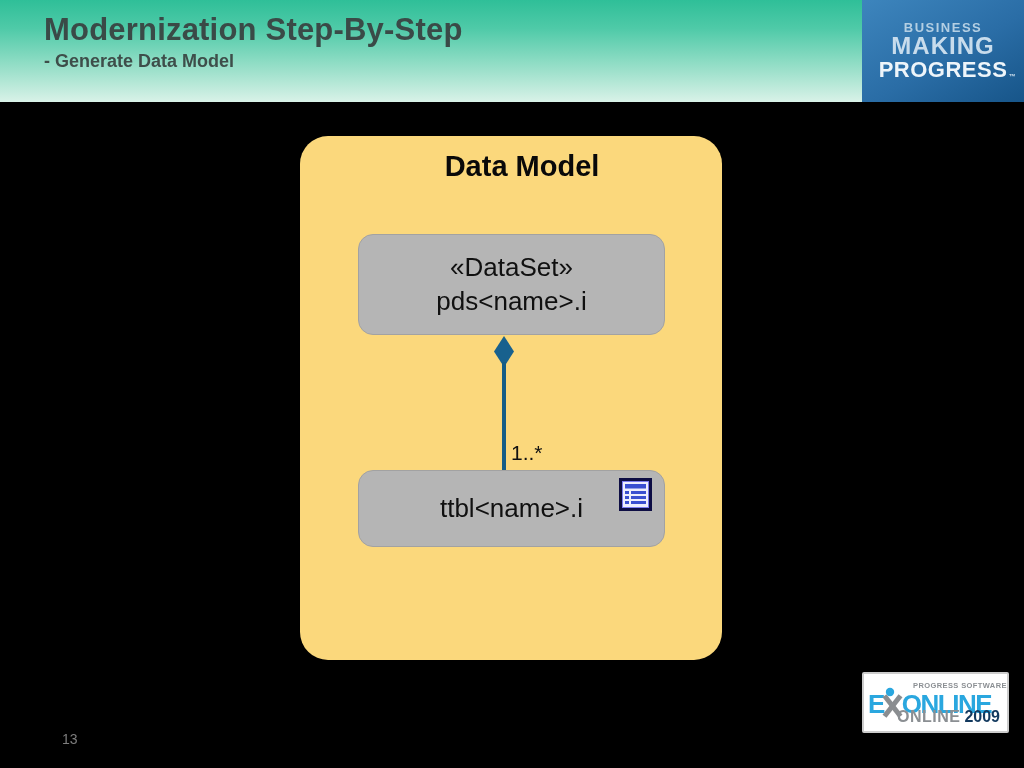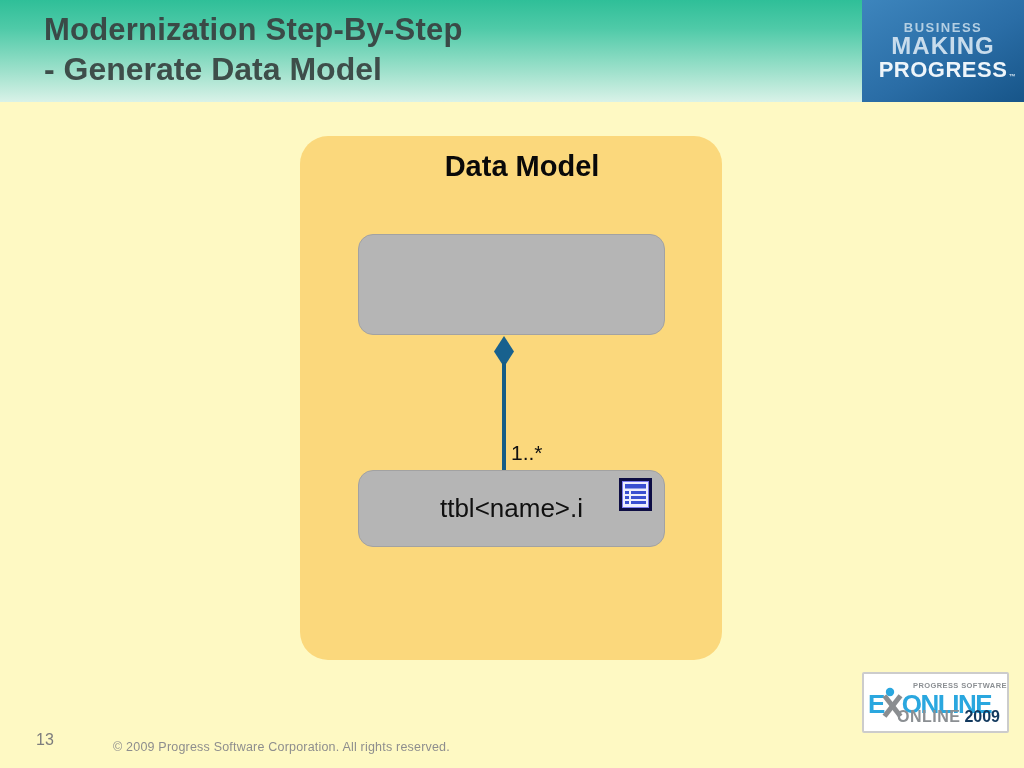--- a/index.html
+++ b/index.html
@@ -1,30 +1,30 @@
 <!DOCTYPE html>
 <html><head>
 <meta charset="utf-8">
 <style>
   html,body{margin:0;padding:0;background:#555;}
   .slide{
-    position:relative;width:1024px;height:768px;background:#fef9c3;overflow:hidden;
+    position:relative;width:1024px;height:768px;background:#000000;overflow:hidden;
     font-family:"Liberation Sans", sans-serif;margin:0 auto;
   }
   
   .header{
     position:absolute;left:0;top:0;width:1024px;height:102px;
     background:linear-gradient(to bottom,#2fbf98 0%,#4fcaa8 28%,#9be0ca 68%,#d9f2e8 100%);
   }
   .header-title{
     position:absolute;left:44px;top:12px;font-size:31px;font-weight:700;
     color:#3a4a47;letter-spacing:.2px;
   }
   .header-subtitle{
-    position:absolute;left:44px;top:51px;font-size:32px;font-weight:700;
+    position:absolute;left:44px;top:51px;font-size:18px;font-weight:700;
     color:#3e4e4a;
   }
   
   .brandbox{
     position:absolute;left:862px;top:0;width:162px;height:102px;
     background:linear-gradient(150deg,#3d85bd 0%,#2a6da6 55%,#175589 100%);
     display:flex;flex-direction:column;justify-content:center;align-items:center;
   }
   .brand-l1{font-size:13px;font-weight:700;color:#b4cfe3;letter-spacing:1.5px;line-height:1.0;}
   .brand-l2{font-size:24px;font-weight:700;color:#c8dcec;letter-spacing:1px;line-height:1.0;}
@@ -54,21 +54,21 @@
   }
   .connector-line{
     position:absolute;left:202px;top:226px;width:4px;height:109px;background:#155d85;
   }
   .multiplicity{
     position:absolute;left:211px;top:305px;font-size:21px;color:#111;
   }
   .table-icon{position:absolute;top:7px;right:12px;width:33px;height:33px;}
   
   .page-number{
-    position:absolute;left:36px;top:731px;font-size:16px;color:#7d7d7d;
+    position:absolute;left:62px;top:731px;font-size:14px;color:#7d7d7d;
   }
   .copyright{
     position:absolute;left:113px;top:740px;font-size:12.5px;color:#8e8e8e;letter-spacing:.2px;
   }
   
   .exchange-logo{
     position:absolute;left:862px;top:672px;width:147px;height:61px;
     background:#ffffff;border:2px solid #cccccc;box-sizing:border-box;border-radius:2px;
   }
   .ex-top{
@@ -104,20 +104,22 @@
     <div class="brand-l3">
       <span>PROGRESS</span>
       <span class="brand-tm">™</span>
     </div>
   </div>
 
   <div class="panel">
     <div class="panel-title">Data Model</div>
 
     <div class="node node-dataset">
+      <div>«DataSet»</div>
+      <div>pds&lt;name&gt;.i</div>
     </div>
 
     <div class="composition-diamond"></div>
     <div class="connector-line"></div>
     <div class="multiplicity">1..*</div>
 
     <div class="node node-table">
       <div>ttbl&lt;name&gt;.i</div>
       <svg class="table-icon" viewBox="0 0 33 33" aria-hidden="true">
         <rect x="0" y="0" width="33" height="33" fill="#0e0e44"></rect>
@@ -127,21 +129,20 @@
         <rect x="12" y="13" width="15" height="3" fill="#3a4fd0"></rect>
         <rect x="6" y="18" width="4" height="3" fill="#3a4fd0"></rect>
         <rect x="12" y="18" width="15" height="3" fill="#3a4fd0"></rect>
         <rect x="6" y="23" width="4" height="3" fill="#3a4fd0"></rect>
         <rect x="12" y="23" width="15" height="3" fill="#3a4fd0"></rect>
       </svg>
     </div>
   </div>
 
   <div class="page-number">13</div>
-  <div class="copyright">© 2009 Progress Software Corporation. All rights reserved.</div>
 
   <div class="exchange-logo">
     <div class="ex-top">PROGRESS SOFTWARE</div>
     <div class="ex-word">
       <span class="ex-e">E</span>
       <svg class="ex-figure" viewBox="0 0 21 31" aria-hidden="true">
         <rect x="8" y="6" width="5" height="26" fill="#8a8d90" transform="rotate(38 10.5 19)"></rect>
         <rect x="8" y="6" width="5" height="26" fill="#8a8d90" transform="rotate(-38 10.5 19)"></rect>
         <circle cx="8" cy="5" r="4.2" fill="#2aa7df"></circle>
       </svg>

